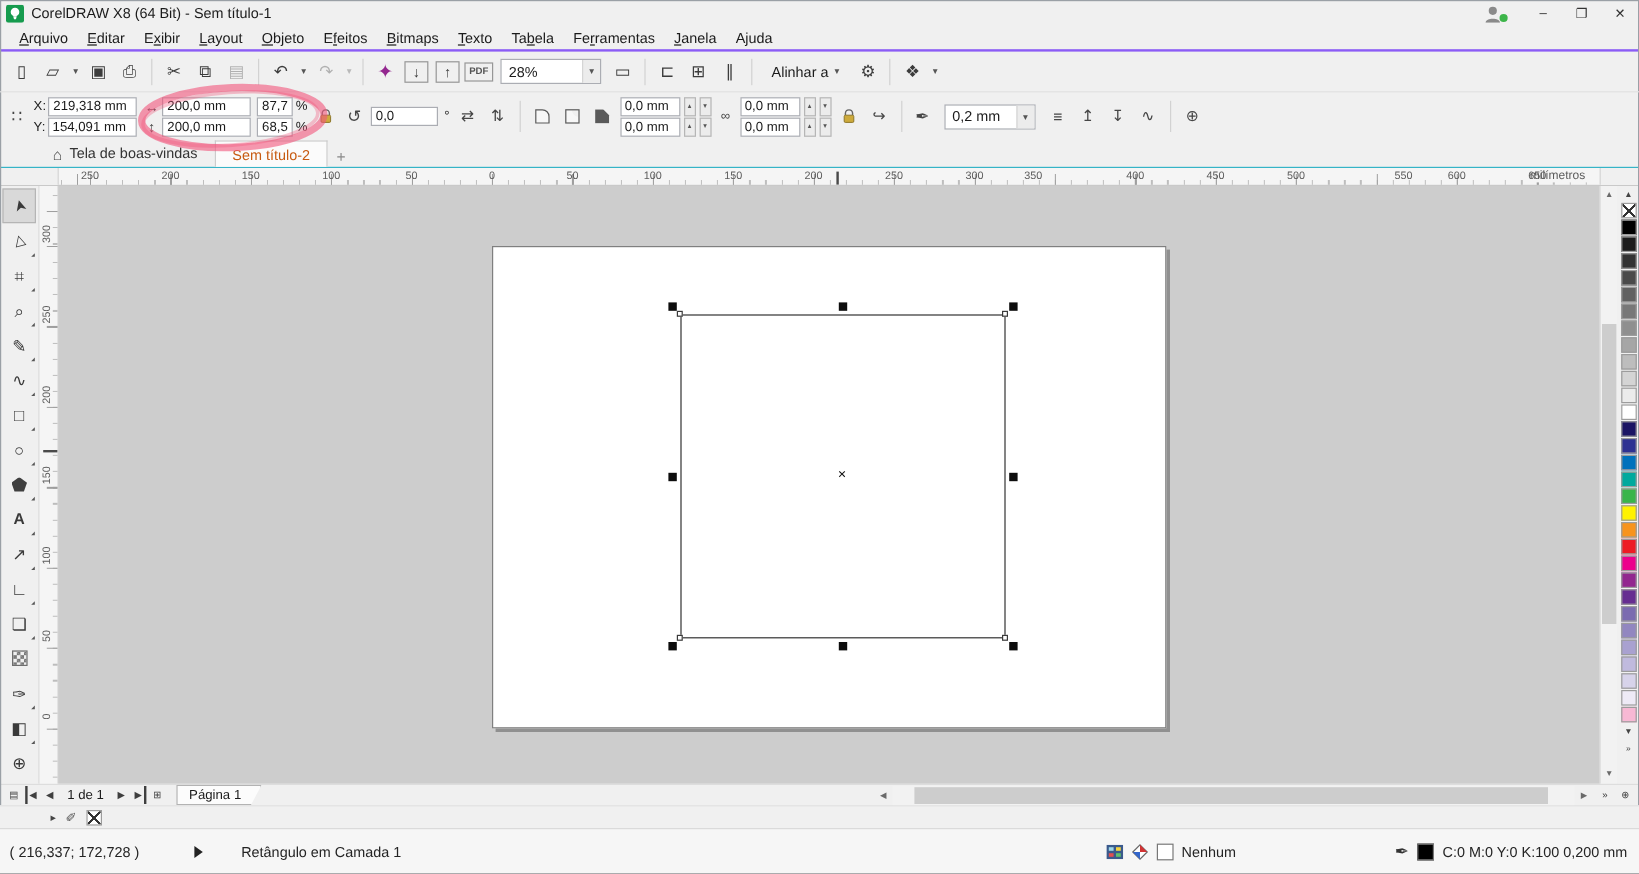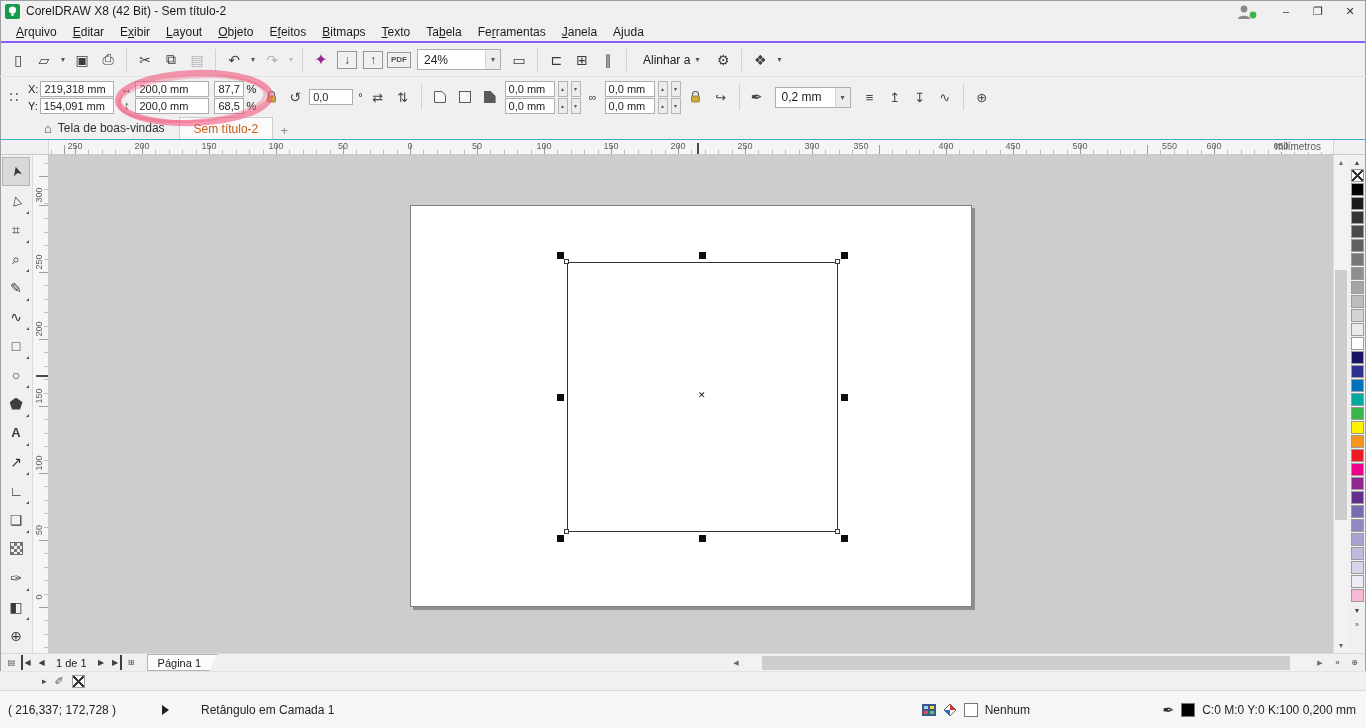--- a/index.html
+++ b/index.html
@@ -34,21 +34,21 @@
   .textcombo .carrow { font-size:8px; color:#555; }
 
   
   .propbar { height:41px; display:flex; align-items:center; padding:0 5px; gap:5px; border-top:1px solid #e1e1e1; position:relative; overflow:visible; font-size:11px; }
   .stack { display:flex; flex-direction:column; gap:1px; }
   .row { display:flex; align-items:center; gap:2px; }
   .pb-lb { font-size:11px; color:#222; }
   .pb-ic { width:14px; text-align:center; font-size:12px; color:#464646; }
   .pb-ic.lg { width:18px; font-size:14px; }
   .field { background:#fff; border:1px solid #abadb3; height:16px; display:flex; align-items:center; padding:0 3px; font-size:11px; color:#1b1b1b; white-space:nowrap; overflow:hidden; }
-  .w74 { width:74px; } .w50 { width:50px; } .w44 { width:44px; } .w30 { width:30px; }
+  .w74 { width:74px; } .w50 { width:50px; } .w44 { width:56px; } .w30 { width:30px; }
   .pb-btn { min-width:20px; height:20px; display:flex; align-items:center; justify-content:center; font-size:13px; color:#464646; }
   .pb-btn.sm { min-width:14px; font-size:11px; }
   .spin { width:10px; height:16px; margin-left:1px; border:1px solid #b6b6b6; background:#ececec; font-size:6px; color:#555; display:flex; align-items:center; justify-content:center; }
   .psep { width:1px; height:26px; background:#d2d2d2; margin:0 3px; }
   .cdemo { width:12px; height:12px; border:1.5px solid #5a5a5a; background:#f7f7f7; display:block; }
   .c-round { border-top-right-radius:6px; }
   .c-scallop { background:radial-gradient(circle at 100% 0, #f0f0f0 5px, #f7f7f7 5.5px); }
   .c-chamfer { border:none; background:#5a5a5a; clip-path:polygon(0 0,7px 0,12px 5px,12px 12px,0 12px); }
   .combo.w76 { width:76px; }
   .annotation { position:absolute; left:112px; top:-9px; width:164px; height:60px; pointer-events:none; z-index:6; }
@@ -152,21 +152,21 @@
 <body>
 
 <div class="window" data-name="coreldraw-window">
 
   <div class="titlebar" data-name="title-bar">
     <svg width="15" height="15" data-name="app-logo-icon">
       <rect width="15" height="15" rx="2" fill="#169b4e"></rect>
       <circle cx="7.5" cy="6" r="3.6" fill="#fff"></circle>
       <path d="M6 9.5 L9 9.5 L8.3 12 L6.7 12 Z" fill="#fff"></path>
     </svg>
-    <span class="title-text" data-name="window-title">CorelDRAW X8 (42 Bit) - Sem título-2</span>
+    <span class="title-text" data-name="window-title">CorelDRAW X8 (64 Bit) - Sem título-1</span>
     <div class="tb-right" data-name="window-controls">
       <svg width="26" height="15" data-name="user-account-icon" style="margin-right:10px">
         <circle cx="10" cy="5" r="3.4" fill="#8a8a8a"></circle>
         <path d="M4 15 C4 10.5 16 10.5 16 15 Z" fill="#8a8a8a"></path>
         <circle cx="19" cy="11" r="3.4" fill="#3db54a"></circle>
       </svg>
       <span class="win-btn" data-name="minimize-button">–</span>
       <span class="win-btn" data-name="restore-button">❐</span>
       <span class="win-btn" data-name="close-button">✕</span>
     </div>
@@ -201,21 +201,21 @@
       <span class="tbtn" data-name="undo-button">↶</span>
       <span class="mini-arrow" data-name="undo-button-dropdown">▾</span>
       <span class="tbtn disabled" data-name="redo-button">↷</span>
       <span class="mini-arrow disabled" data-name="redo-button-dropdown">▾</span>
       <span class="sep" data-name="toolbar-separator"></span>
       <span class="tbtn accent" data-name="search-content-button">✦</span>
       <span class="tbtn boxed" data-name="import-button">↓</span>
       <span class="tbtn boxed" data-name="export-button">↑</span>
       <span class="tbtn pdftxt" data-name="publish-pdf-button">PDF</span>
       <span class="combo" data-name="zoom-level-combo">
-        <span class="cval" data-name="zoom-level-combo-value">24%</span>
+        <span class="cval" data-name="zoom-level-combo-value">28%</span>
         <span class="carrow" data-name="zoom-level-combo-arrow-icon">▾</span>
       </span>
       <span class="tbtn" data-name="fullscreen-preview-button">▭</span>
       <span class="sep" data-name="toolbar-separator"></span>
       <span class="tbtn" data-name="show-rulers-button">⊏</span>
       <span class="tbtn" data-name="show-grid-button">⊞</span>
       <span class="tbtn" data-name="show-guidelines-button">∥</span>
       <span class="sep" data-name="toolbar-separator"></span>
       <span class="textcombo" data-name="snap-to-dropdown">
         <span class="cval" data-name="snap-to-dropdown-value">Alinhar a</span>

